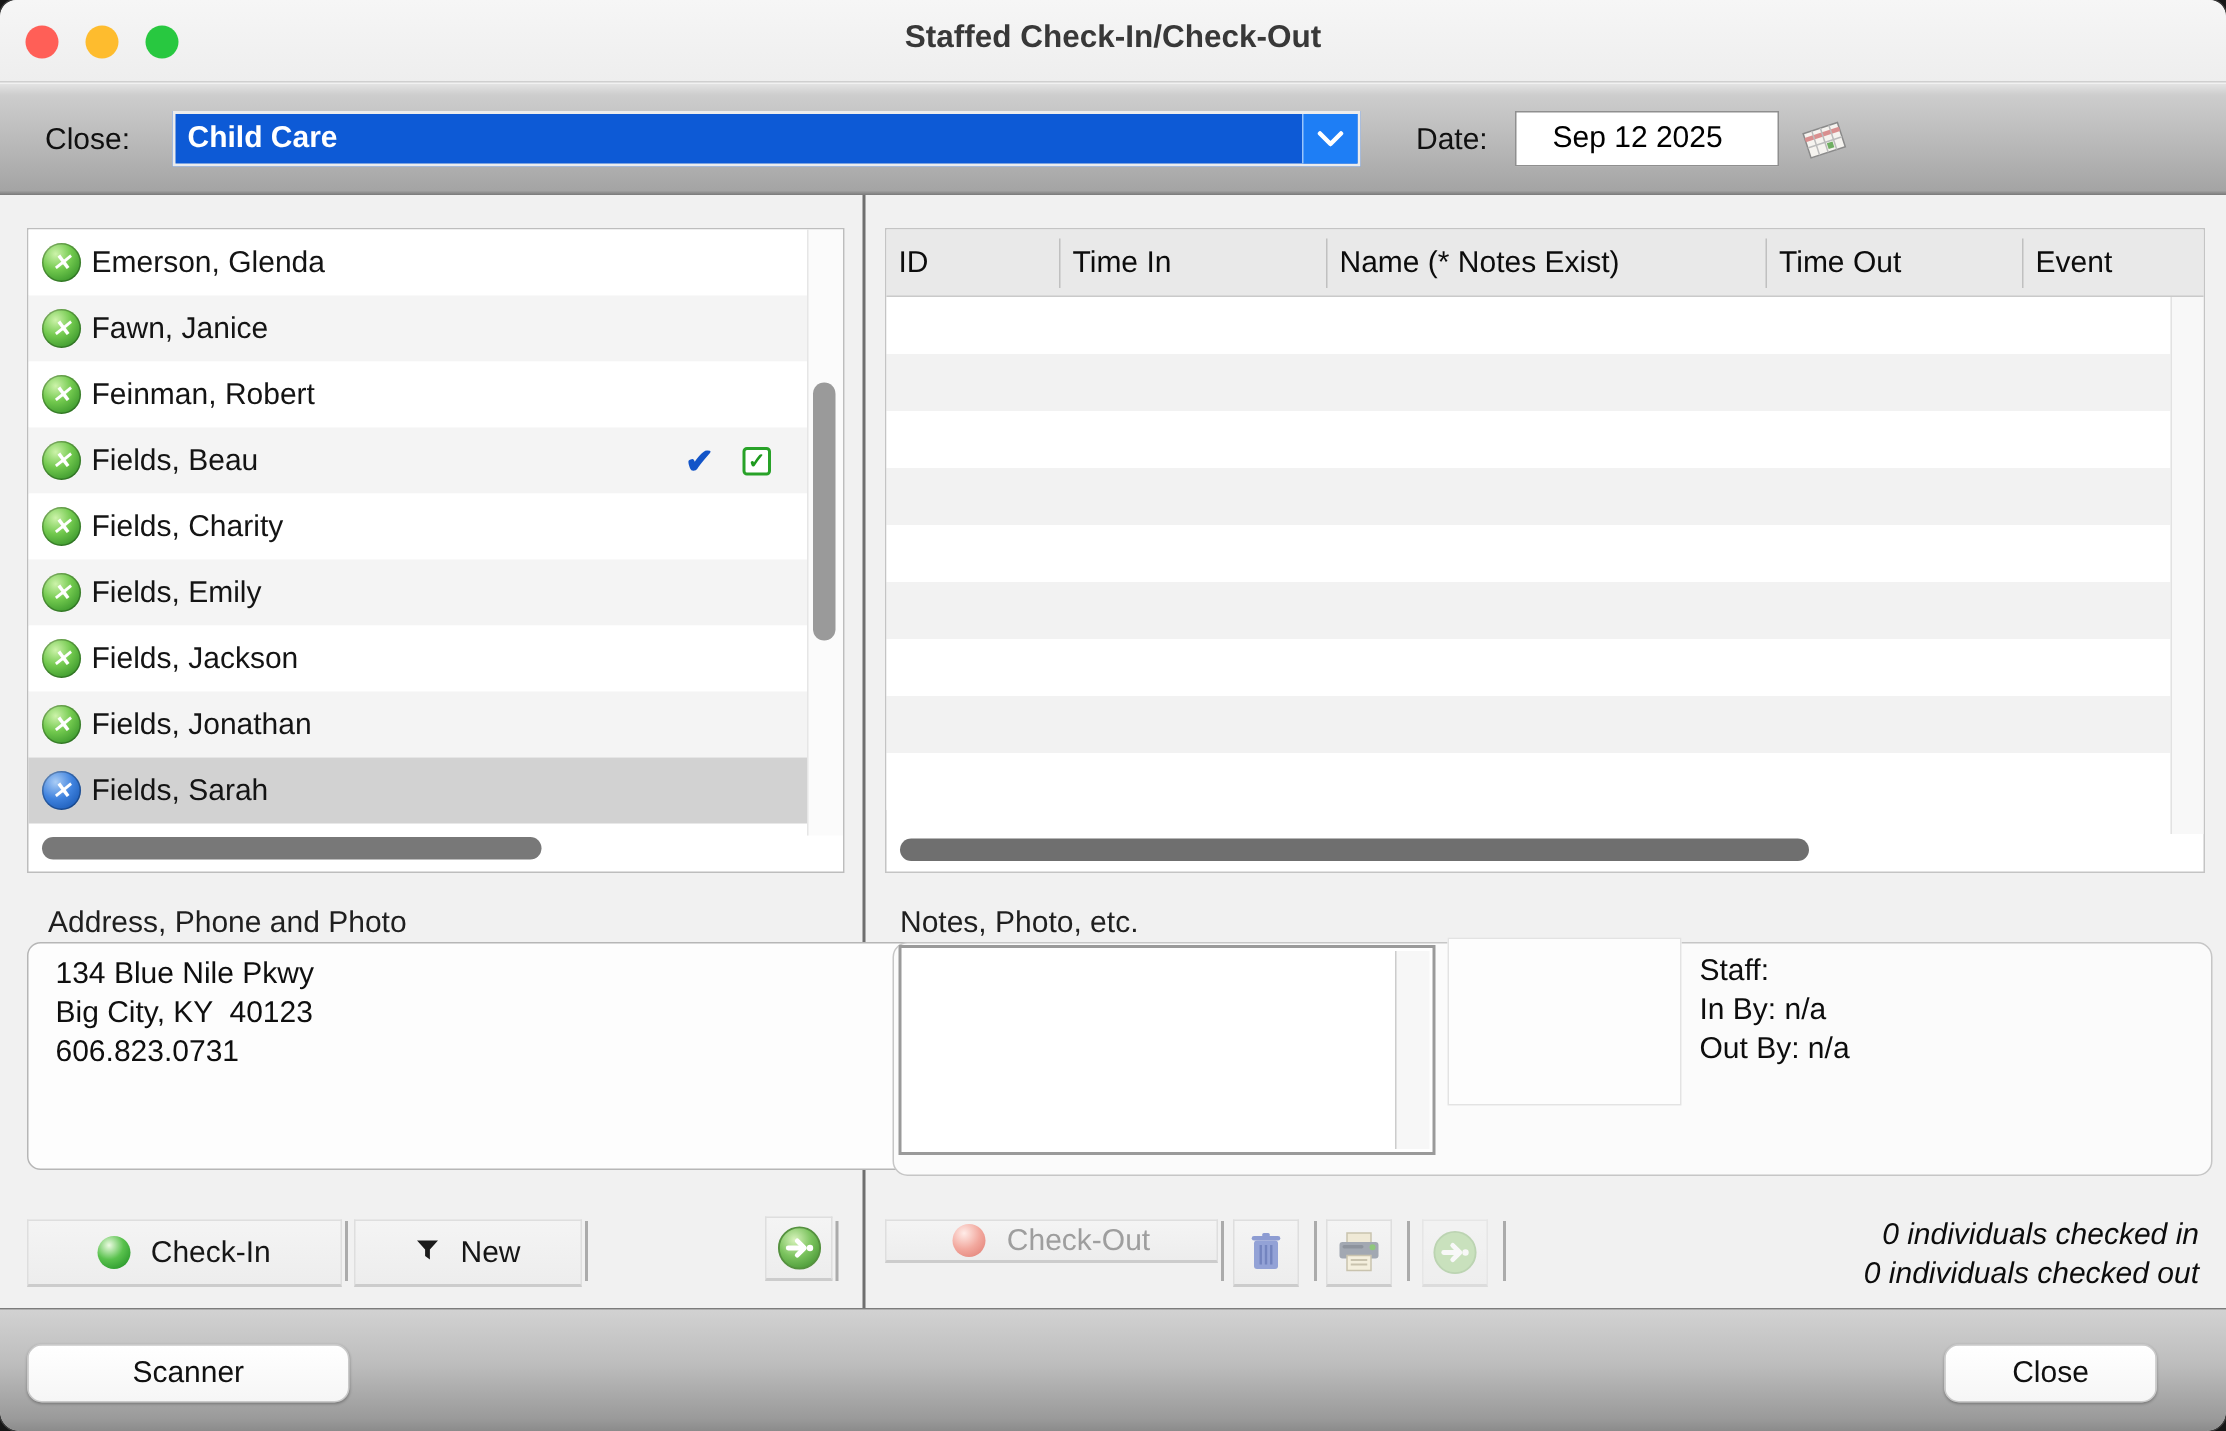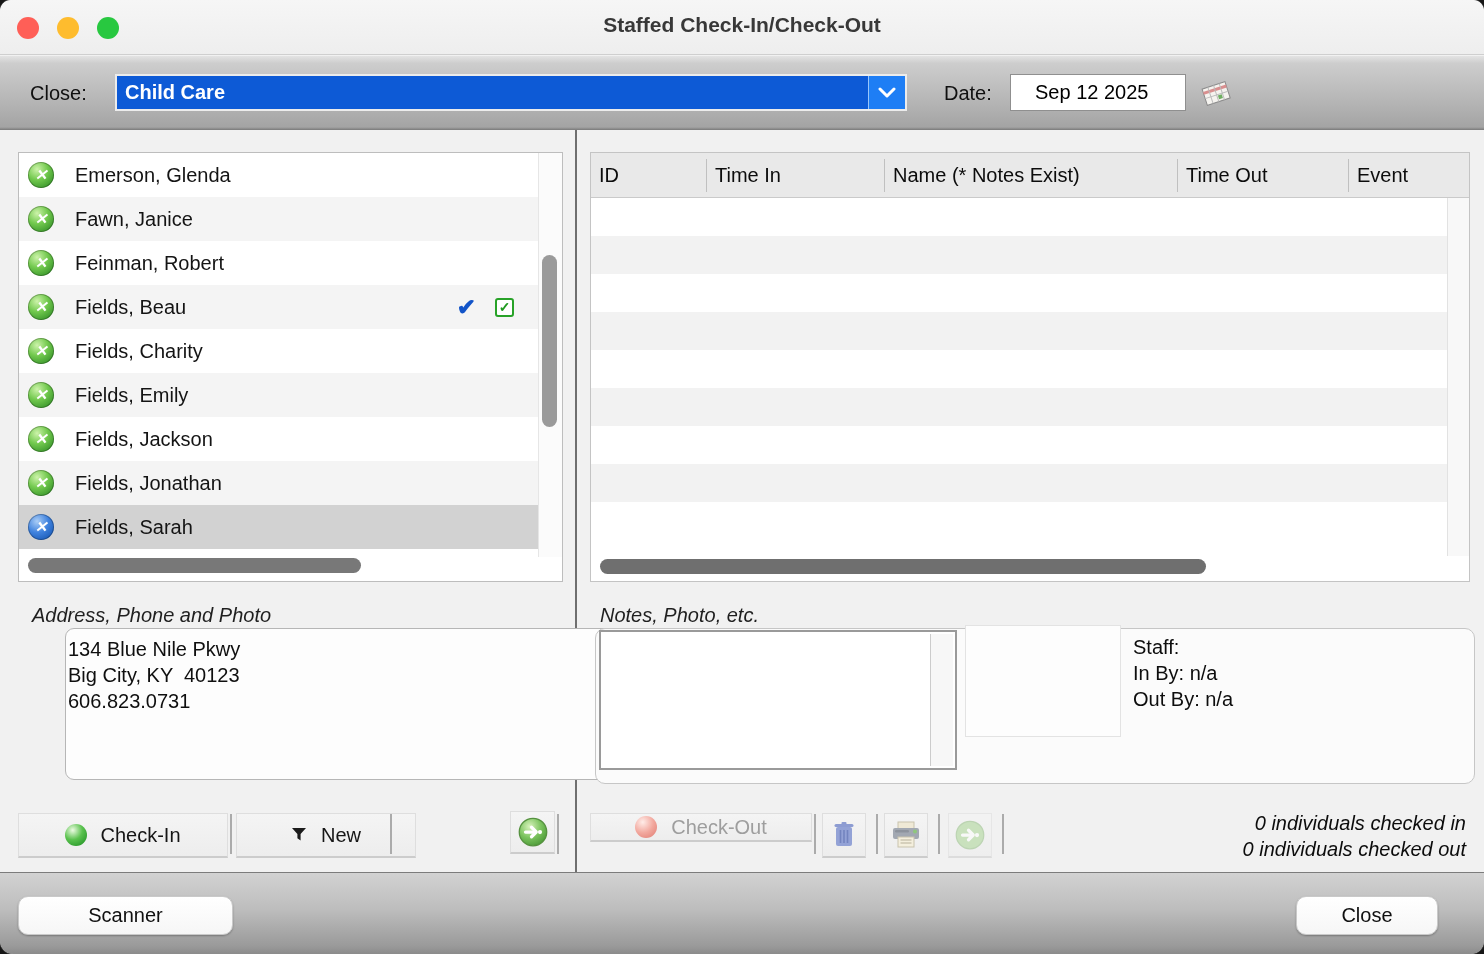--- a/index.html
+++ b/index.html
@@ -39,21 +39,21 @@
   #roster-box{left:18px;top:152px;width:545px;height:430px;background:#ffffff;border:1px solid #bdbdbd;}
   #roster-rows{left:19px;top:153px;width:519px;}
   .lrow{height:44px;display:flex;align-items:center;padding-left:9px;background:#ffffff;position:relative;}
   .lrow:nth-child(even){background:#f4f4f4;}
   .lrow.selected{background:#d2d2d2;}
   .dot{width:26px;height:26px;border-radius:50%;display:flex;align-items:center;justify-content:center;
        color:#fff;font-size:15px;font-weight:bold;flex:none;
        box-shadow:inset 0 0 0 1px rgba(0,0,0,.25);}
   .dot.green{background:radial-gradient(circle at 35% 28%,#cdf3aa 0%,#72c94e 42%,#3f9b2f 78%,#2e7d23 100%);}
   .dot.blue{background:radial-gradient(circle at 35% 28%,#aacdf6 0%,#3f82de 45%,#1c5cb8 82%,#154a97 100%);}
-  .lname{font-size:20px;color:#141414;margin-left:21px;white-space:pre;}
+  .lname{font-size:20px;color:#141414;margin-left:7px;white-space:pre;}
   .row-check{position:absolute;right:62px;color:#1254c8;font-size:23px;font-weight:bold;}
   .row-cbx{position:absolute;right:24px;width:19px;height:19px;border:2px solid #28a228;border-radius:3px;
            color:#1f9a1f;font-size:14px;font-weight:bold;display:flex;align-items:center;justify-content:center;
            background:#fff;}
   #roster-vtrack{left:538px;top:153px;width:24px;height:404px;background:#fbfbfb;border-left:1px solid #e6e6e6;}
   #roster-vthumb{left:542px;top:255px;width:15px;height:172px;background:#9a9a9a;border-radius:8px;}
   #roster-hthumb{left:28px;top:558px;width:333px;height:15px;background:#787878;border-radius:8px;}
 
   
   #table-box{left:590px;top:152px;width:880px;height:430px;background:#ffffff;border:1px solid #c4c4c4;}
@@ -62,45 +62,45 @@
   .hcell{font-size:20px;color:#0c0c0c;padding-left:8px;height:33px;display:flex;align-items:center;}
   .hcell + .hcell{border-left:1px solid #c0c0c0;}
   .hc-id{width:115px;}.hc-name{width:293px;}.hc-in{width:178px;}.hc-out{width:171px;}.hc-event{flex:1;}
   #table-body{left:591px;top:198px;width:856px;}
   .trow{height:38px;background:#ffffff;}
   .trow:nth-child(even){background:#f2f2f2;}
   #table-vtrack{left:1447px;top:198px;width:22px;height:358px;background:#f8f8f8;border-left:1px solid #e2e2e2;}
   #table-hthumb{left:600px;top:559px;width:606px;height:15px;background:#6f6f6f;border-radius:8px;}
 
   
-  .sect-label{font-size:20px;color:#1f1f1f;font-style:italic;}
+  .sect-label{font-size:20px;color:#1f1f1f;}
   #address-label{left:32px;top:604px;}
   #notes-label{left:600px;top:604px;}
 
   
   #address-box{left:18px;top:628px;width:614px;height:152px;background:#fdfdfd;border:1px solid #b6b6b6;
-               border-radius:9px;padding:7px 0 0 2px;margin-left:47px;}
+               border-radius:9px;padding:7px 0 0 18px;}
   .addr-line{font-size:20px;color:#0f0f0f;line-height:26px;white-space:pre;}
 
   
   #notes-box{left:595px;top:628px;width:880px;height:156px;background:#fbfbfb;border:1px solid #c6c6c6;
              border-radius:10px;}
   #notes-area{left:599px;top:630px;width:358px;height:140px;background:#ffffff;border:2px solid #9a9a9a;}
   #notes-vtrack{left:930px;top:634px;width:23px;height:132px;background:#f7f7f7;border-left:1px solid #cccccc;}
   #photo-box{left:965px;top:625px;width:156px;height:112px;background:#fdfdfd;border:1px solid #e3e3e3;}
   #staff-text{left:1133px;top:634px;}
   .staff-line{font-size:20px;color:#0d0d0d;line-height:26px;}
 
   
   .btn{background:linear-gradient(#f4f4f4,#ededed);border:1px solid #dedede;border-bottom:2px solid #cccccc;
        display:flex;align-items:center;justify-content:center;font-size:20px;color:#161616;}
   .btn.disabled{color:#9e9e9e;}
   .vsep{width:2px;height:40px;background:#ababab;top:814px;}
   #checkin-btn{left:18px;top:813px;width:210px;height:45px;gap:13px;}
-  #new-btn{left:236px;top:813px;width:180px;height:45px;gap:14px;}
+  #new-btn{left:236px;top:813px;width:152px;height:45px;gap:14px;}
   #send-right-btn{left:510px;top:811px;width:45px;height:43px;}
   #checkout-btn{left:590px;top:813px;width:222px;height:29px;gap:14px;}
   #trash-btn{left:822px;top:813px;width:44px;height:45px;}
   #print-btn{left:884px;top:813px;width:44px;height:45px;}
   #checkout-arrow-btn{left:948px;top:813px;width:44px;height:45px;}
   .sphere{width:22px;height:22px;border-radius:50%;}
   .sphere.green{background:radial-gradient(circle at 35% 28%,#ecfbe2 0%,#5ac24e 45%,#2f9d2f 80%,#237a23 100%);}
   .sphere.red{background:radial-gradient(circle at 35% 28%,#ffece8 0%,#f2a89e 50%,#e4857b 88%);}
 
   

